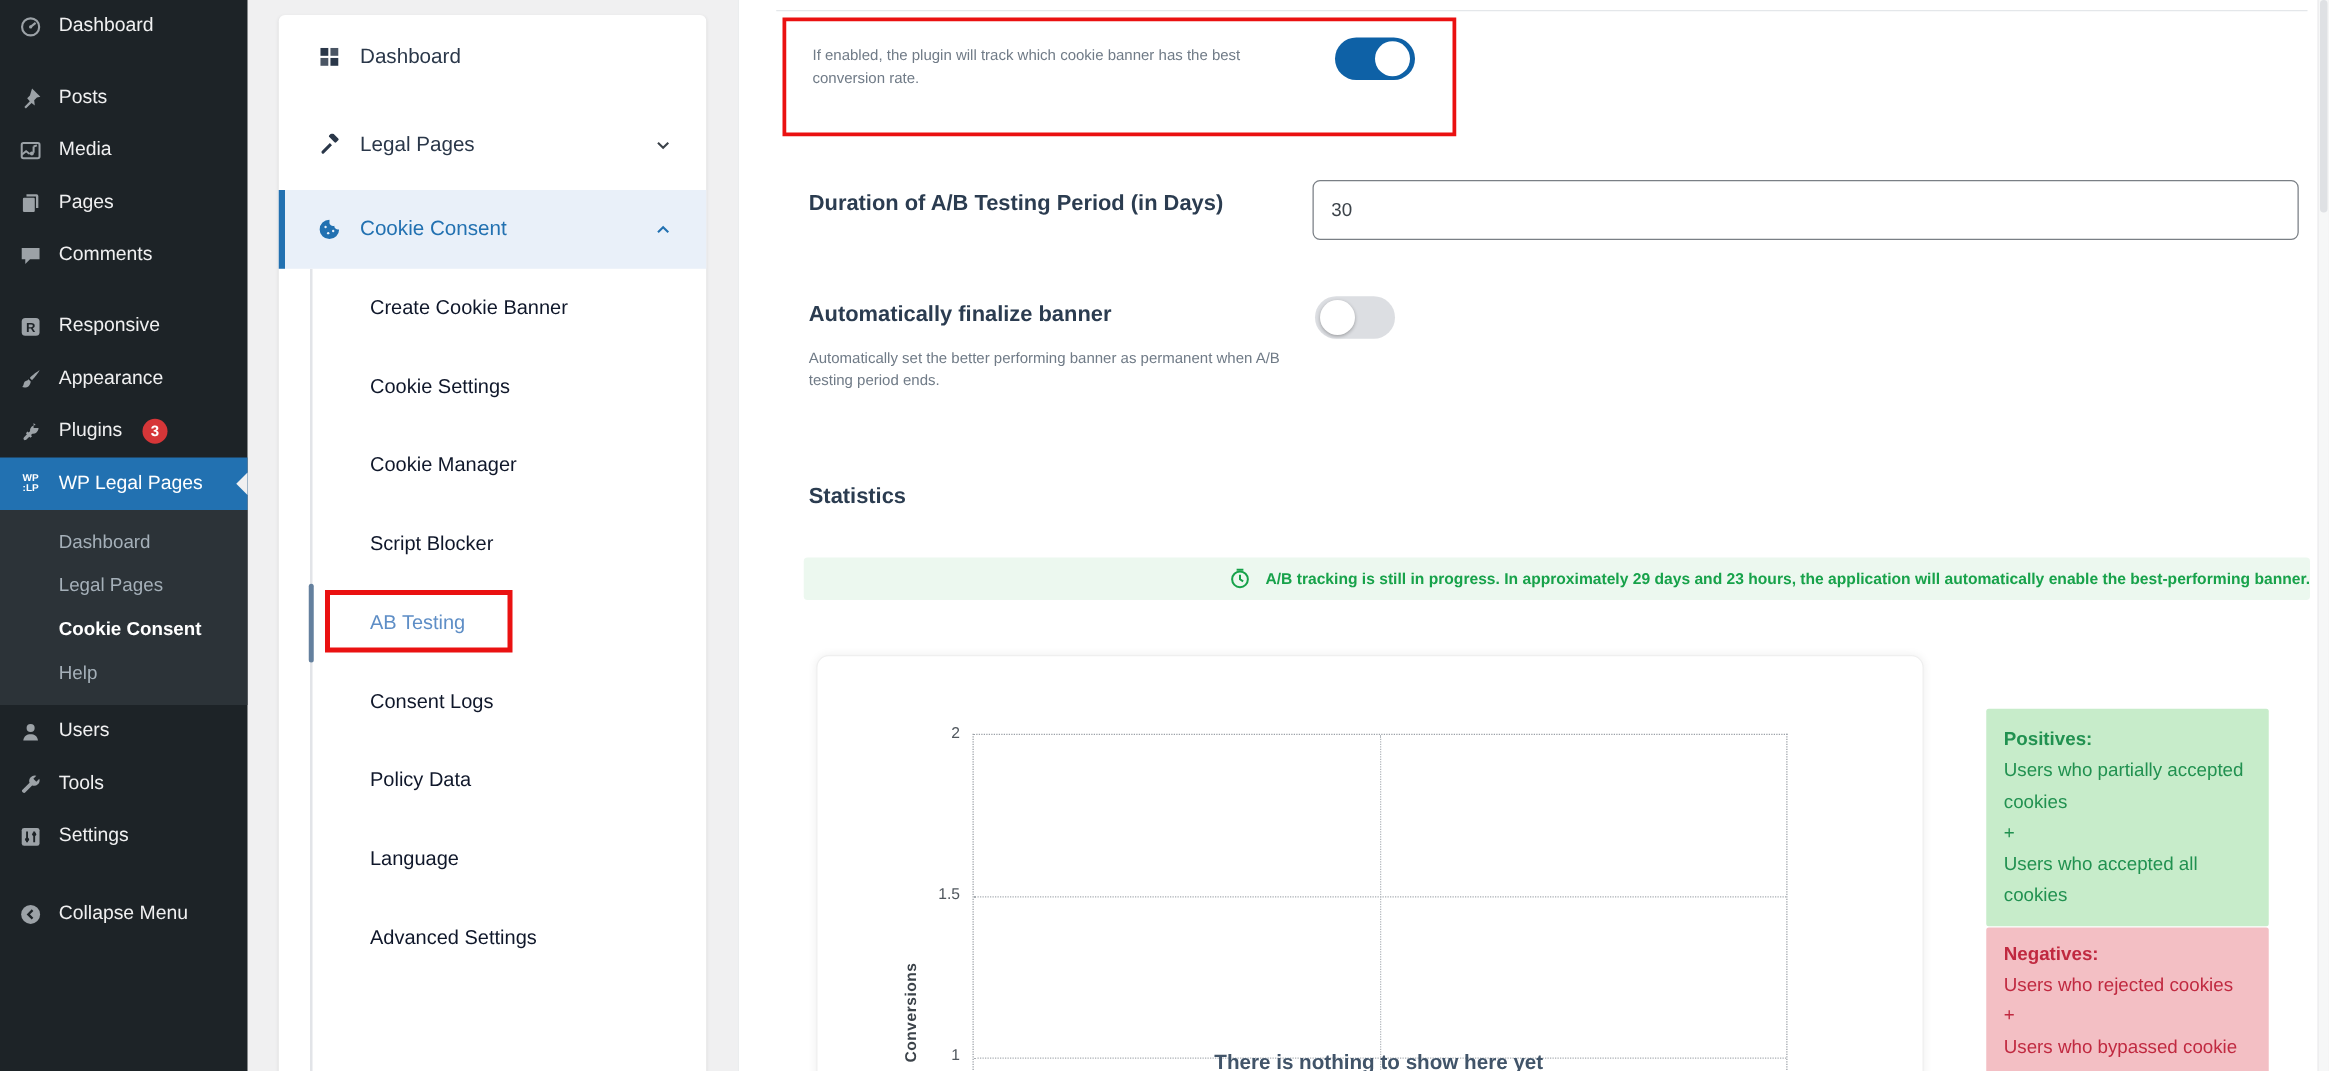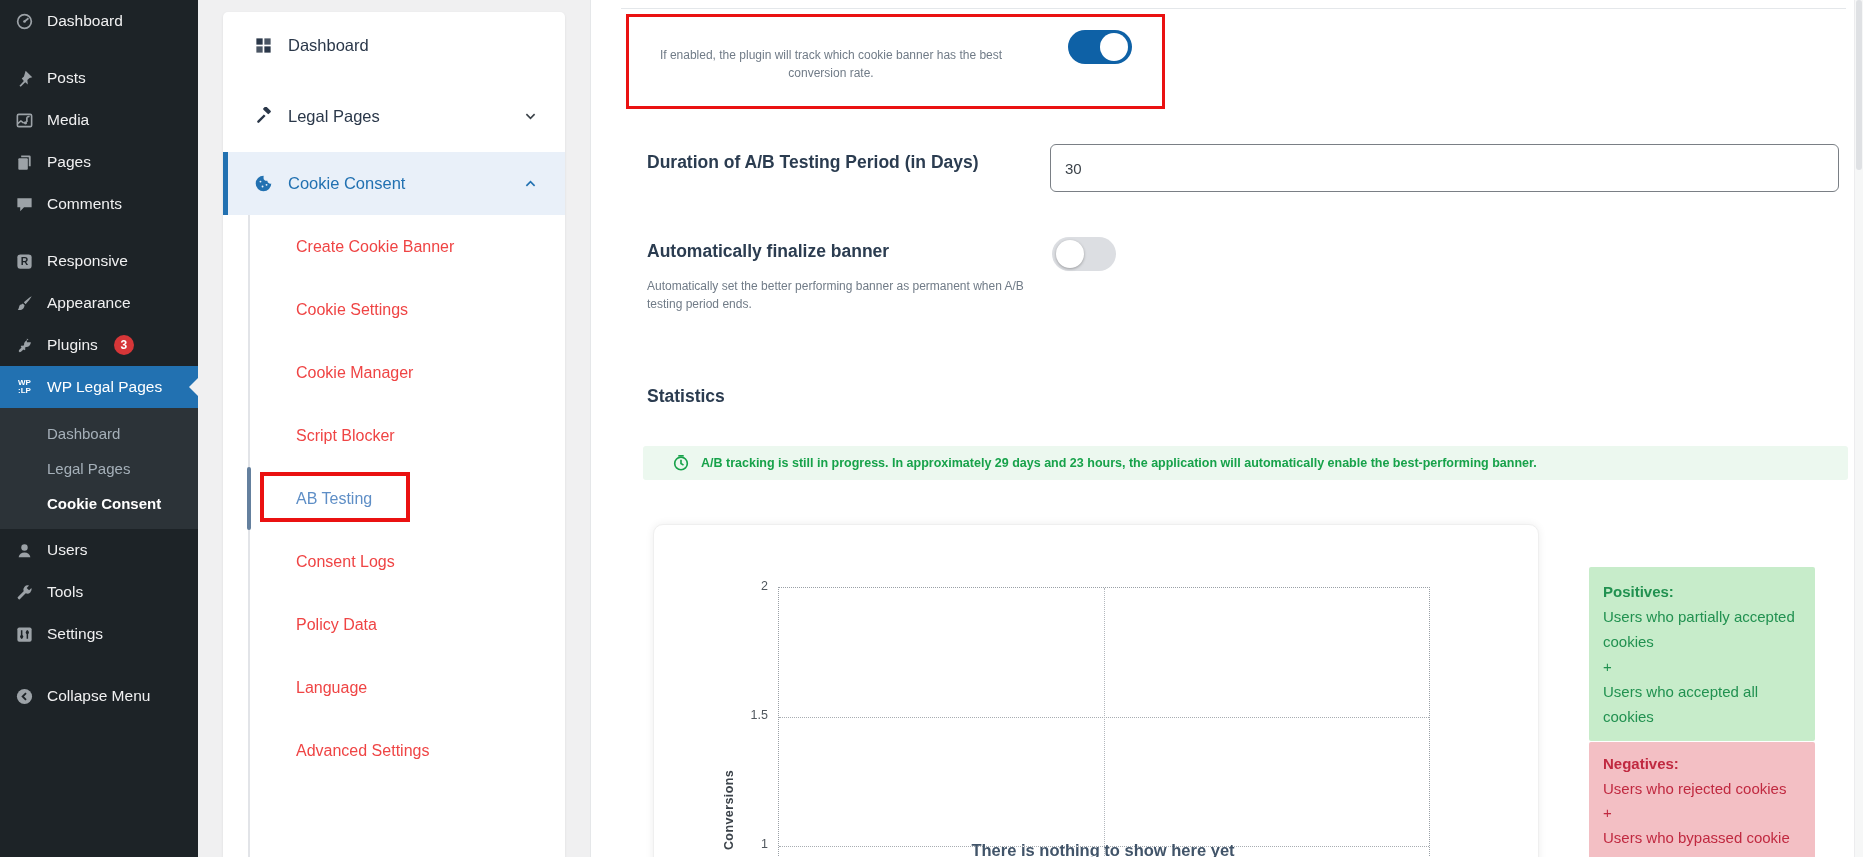--- a/index.html
+++ b/index.html
@@ -30,44 +30,44 @@
   .pmenu-item .pic svg{width:19px;height:19px;display:block;}
   .pmenu-item.first{margin-top:10px;}
   .pmenu-item.lp{margin-top:25px;}
   .pmenu-item.cookie{height:63px;margin-top:13px;background:#e9f0f9;border-left:5px solid #2271b1;color:#2271b1;padding-left:26px;}
   .pmenu-item.cookie .pic{color:#2271b1;}
   .chev{position:absolute;right:27px;top:50%;transform:translateY(-50%);width:15px;height:15px;}
   .chev svg{width:15px;height:15px;display:block;}
   .psubmenu{position:relative;height:calc(100% - 203px);overflow:hidden;}
   .psub-line{position:absolute;left:25px;top:0;bottom:0;width:2px;background:#e2e4e8;}
   .psub-line-active{position:absolute;left:24px;top:252px;height:63px;width:4px;background:#64809e;border-radius:2px;}
-  .psub-item{height:63px;line-height:63px;padding-left:73px;font-size:16px;color:#ef4444;cursor:pointer;position:relative;z-index:1;}
+  .psub-item{height:63px;line-height:63px;padding-left:73px;font-size:16px;color:#0f172a;cursor:pointer;position:relative;z-index:1;}
   .psub-item.current{color:#5e8ec6;}
   .psub-highlight{position:absolute;left:37px;top:257px;width:150px;height:50px;border:4px solid #ea1111;box-sizing:border-box;z-index:2;}
   
   .content{position:absolute;left:590px;top:0;width:1265px;height:857px;background:#fff;border-left:1px solid #e5e7e9;overflow:hidden;z-index:1;}
   .top-divider{position:absolute;left:30px;right:10px;top:8px;border-top:1px solid #e4e7ea;}
   .row-title{font-size:17.5px;font-weight:bold;color:#2b3c50;}
   .row-desc{font-size:12px;color:#707b87;line-height:1.5;}
   .enable-box{position:absolute;left:35px;top:14px;width:512px;height:78px;border:3px solid #ea1111;padding:11px 0 0 21px;box-sizing:content-box;}
-  .enable-desc{margin-top:18px;width:362px;text-align:center;}
+  .enable-desc{margin-top:7px;width:362px;}
   .switch{width:64px;height:34px;border-radius:17px;position:relative;cursor:pointer;}
   .switch .knob{position:absolute;width:28px;height:28px;border-radius:50%;background:#fff;top:3px;}
   .switch.on{background:#0e61a6;}
   .switch.on .knob{right:4px;}
   .switch.off{background:#dcdee2;}
   .switch.off .knob{left:4px;box-shadow:0 1px 3px rgba(0,0,0,.3);}
   .enable-switch{position:absolute;right:30px;top:13px;}
   .duration-label{position:absolute;left:56px;top:152px;}
   .duration-input{position:absolute;left:459px;top:144px;width:789px;height:48px;box-sizing:border-box;border:1px solid #7a7f85;border-radius:6px;padding:12px 14px;font-size:15px;color:#3c434a;font-family:"Liberation Sans",sans-serif;background:#fff;}
   .finalize-title{position:absolute;left:56px;top:241px;}
   .finalize-desc{position:absolute;left:56px;top:277px;width:388px;}
   .finalize-switch{position:absolute;left:461px;top:237px;}
   .stats-title{position:absolute;left:56px;top:386px;}
-  .notice{position:absolute;left:52px;top:446px;width:1205px;height:34px;background:#ecf8ef;border-radius:3px;display:flex;align-items:center;padding-left:29px;box-sizing:border-box;gap:11px;}
+  .notice{position:absolute;left:52px;top:446px;width:1205px;height:34px;background:#ecf8ef;border-radius:3px;display:flex;align-items:center;padding-left:29px;box-sizing:border-box;gap:11px;justify-content:flex-end;}
   .notice-ic{width:18px;height:18px;color:#17a24a;flex:none;}
   .notice-ic svg{width:18px;height:18px;display:block;}
   .notice-text{font-size:12.5px;font-weight:bold;color:#17a24a;}
   
   .chart-card{position:absolute;left:62px;top:524px;width:884px;height:520px;background:#fff;border:1px solid #efefef;border-radius:10px;box-shadow:0 0 8px rgba(0,0,0,.07);}
   .plot{position:absolute;left:124px;top:62px;width:650px;height:440px;border-top:1px dotted #9aa0a6;border-left:1px dotted #9aa0a6;border-right:1px dotted #9aa0a6;}
   .grid-h{position:absolute;left:0;right:0;border-top:1px dotted #a8adb2;}
   .grid-h.g1{top:129px;}
   .grid-h.g2{top:258px;}
   .grid-v{position:absolute;left:325px;top:0;bottom:0;border-left:1px dotted #b3b8bd;}
@@ -167,20 +167,21 @@
   <div class="amenu-item active">
     <span class="ic">
         <span class="wplp-logo"><span>WP</span><br><span>:LP</span></span>
       </span>
     <span>WP Legal Pages</span>
   </div>
   <div class="asubmenu">
     <div class="asub-item">Dashboard</div>
     <div class="asub-item">Legal Pages</div>
     <div class="asub-item current">Cookie Consent</div>
+    <div class="asub-item">Help</div>
   </div>
   <div class="amenu-item">
     <span class="ic">
         <svg viewBox="0 0 20 20" fill="currentColor">
           <circle cx="10" cy="6.8" r="3.4"></circle>
           <path d="M3.8 17.2c.5-3.6 3-5.2 6.2-5.2s5.7 1.6 6.2 5.2z"></path>
         </svg>
       </span>
     <span>Users</span>
   </div>

